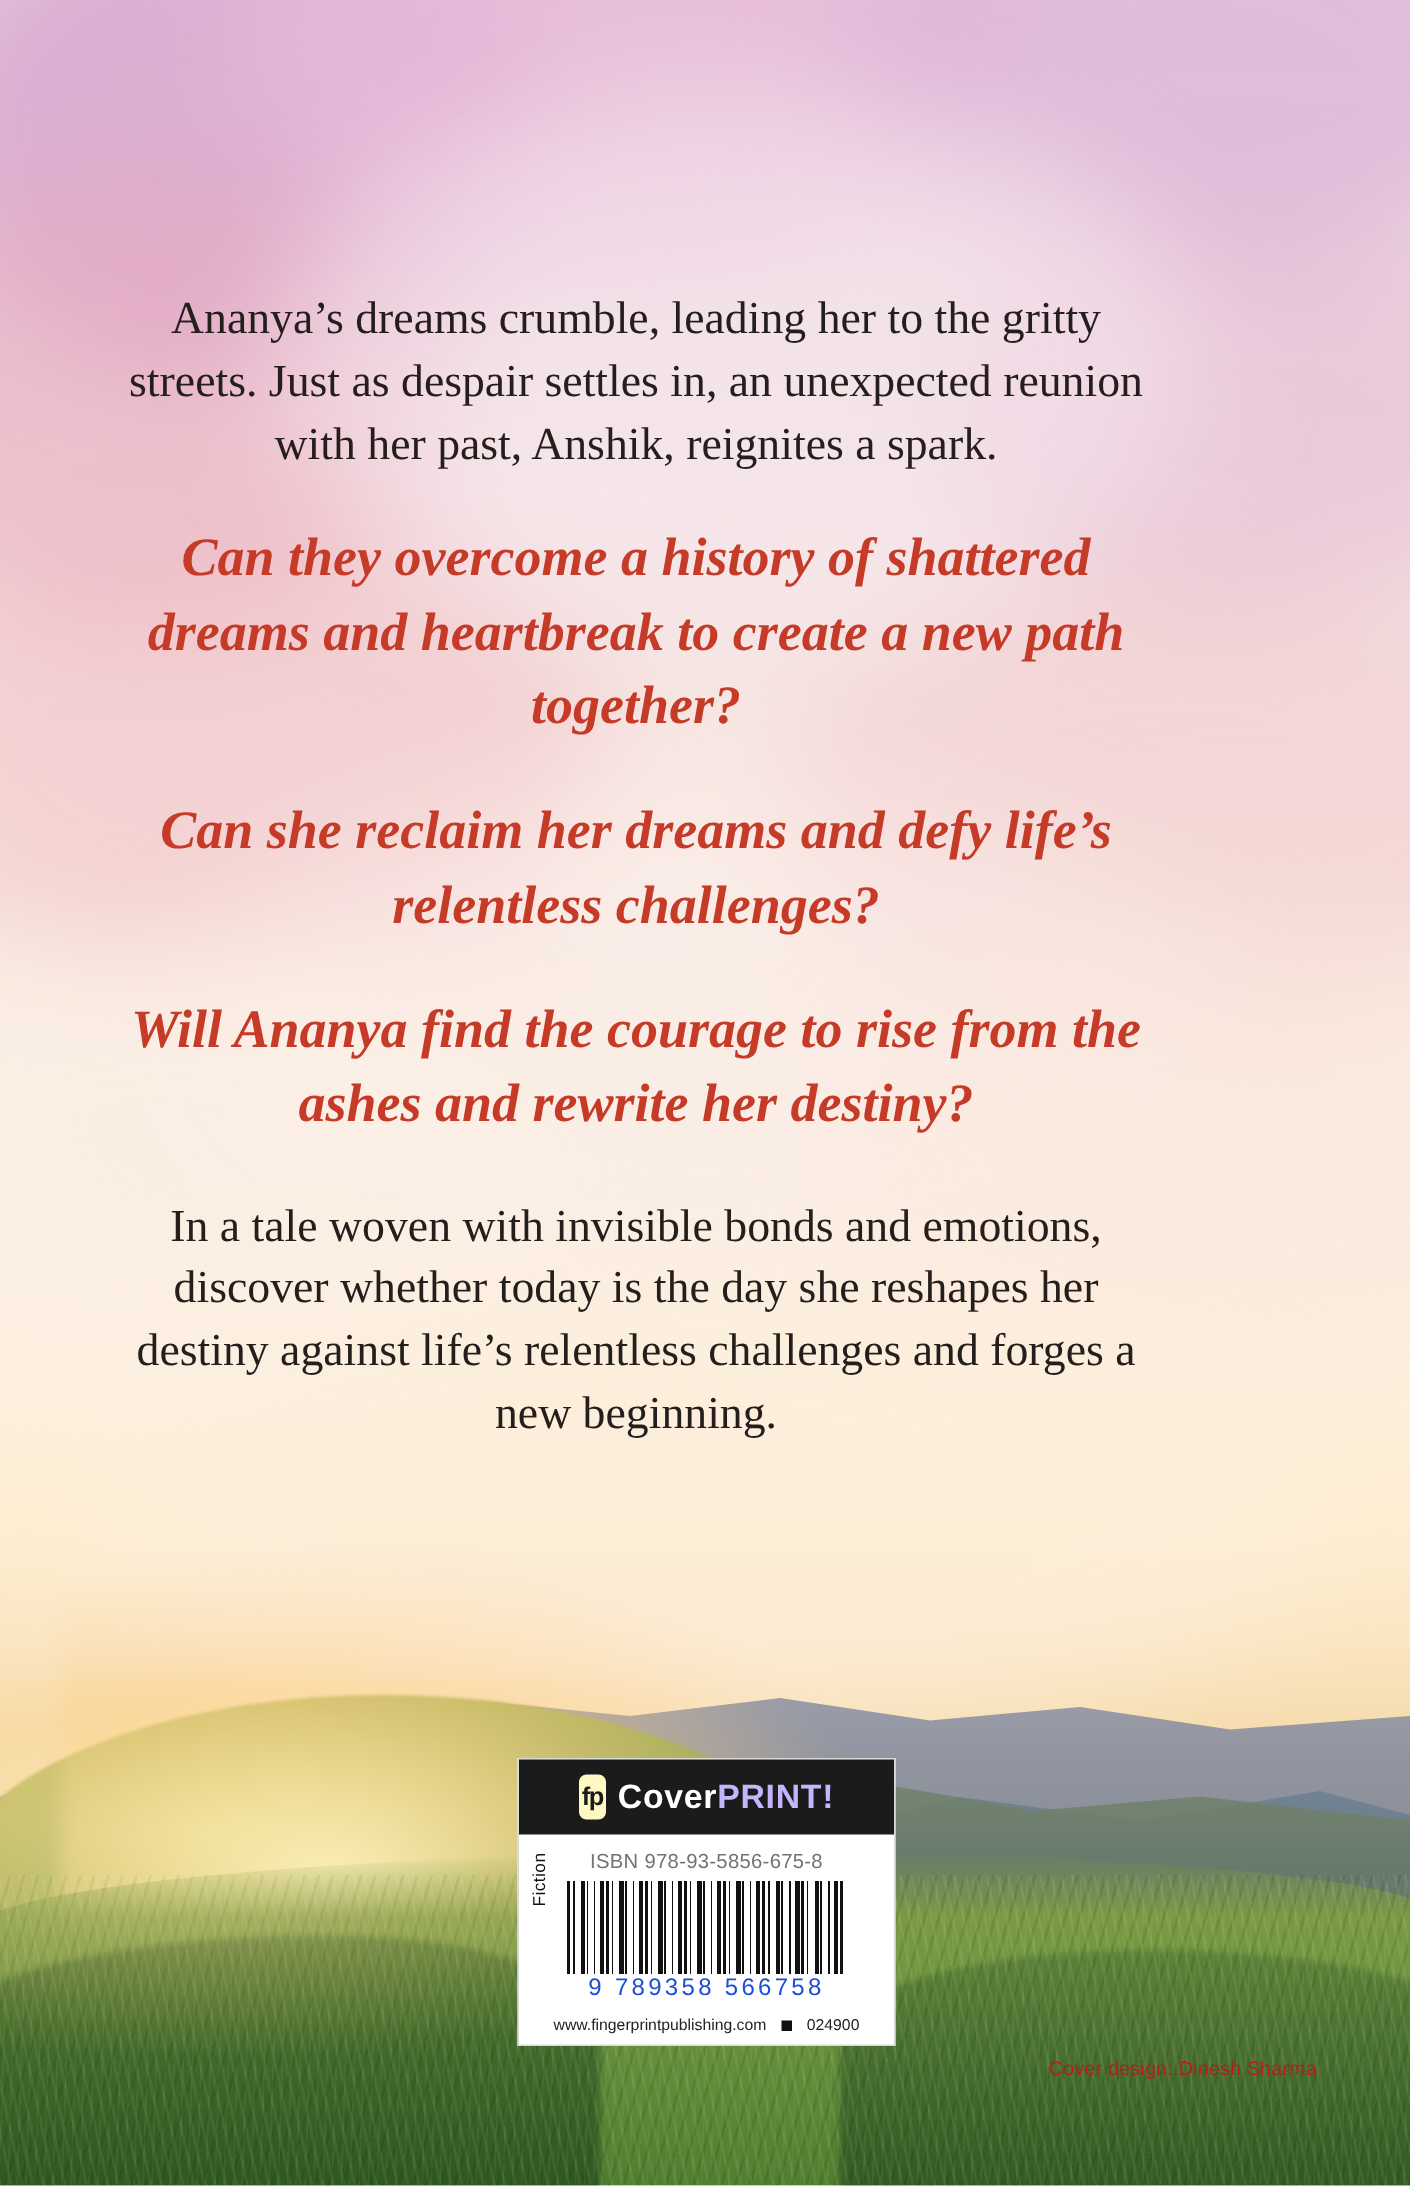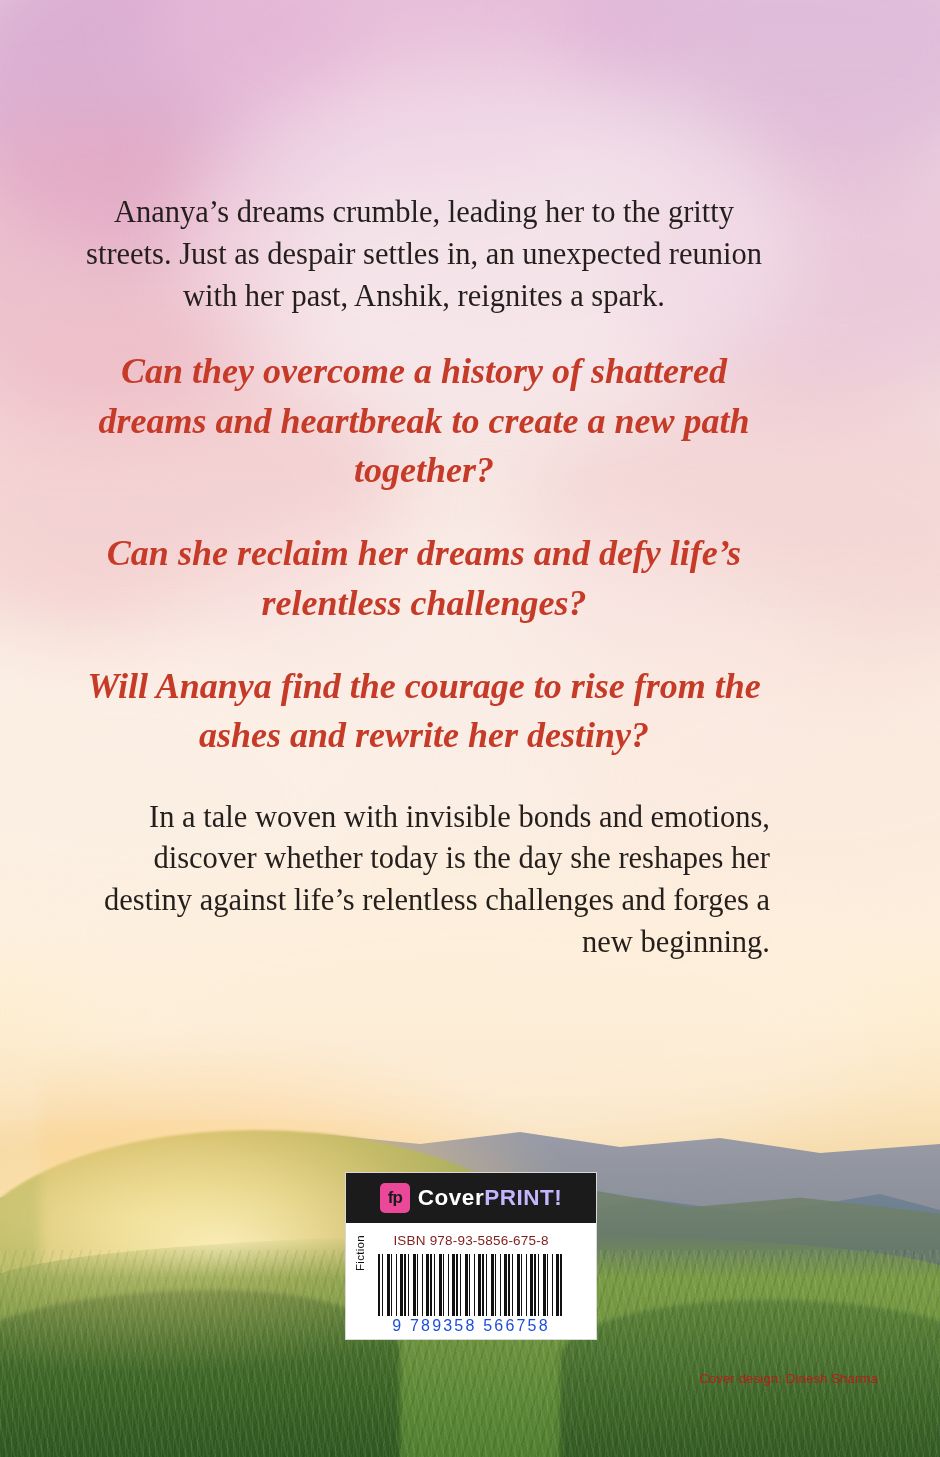--- a/index.html
+++ b/index.html
@@ -177,21 +177,21 @@
     font-family: "Liberation Serif", serif;
     font-style: italic;
     font-weight: bold;
     font-size: 36px;
     line-height: 1.37;
     color: #c63a28;
     margin: 0 0 30px 0;
   }
   .para-q.q2 { margin-top: 34px; }
   .para-q.q3 { margin-top: 34px; }
-  .para-plain.last { margin-top: 36px; text-align: right; }
+  .para-plain.last { margin-top: 36px; }
 
   
   .pub-block {
     position: absolute;
     left: 345px;
     top: 1172px;
     width: 252px;
     background: #ffffff;
     border: 1px solid #d8d8d8;
     box-sizing: border-box;
@@ -199,23 +199,23 @@
   }
   .logo-bar {
     background: #1b1b1b;
     height: 50px;
     display: flex;
     align-items: center;
     justify-content: center;
     gap: 8px;
   }
   .logo-mark {
-    width: 30px;
+    width: 18px;
     height: 30px;
-    background: #ec4899;
+    background: #fef9c3;
     border-radius: 5px;
     color: #1b1b1b;
     font-family: "Liberation Sans", sans-serif;
     font-weight: bold;
     font-size: 17px;
     line-height: 30px;
     letter-spacing: -1px;
   }
   .logo-word {
     font-family: "Liberation Sans", sans-serif;
@@ -226,21 +226,21 @@
   }
   .logo-word .yellow { color: #c4b5fd; }
 
   .isbn-area {
     position: relative;
     padding: 10px 0 4px 0;
   }
   .isbn-text {
     font-family: "Liberation Sans", sans-serif;
     font-size: 13.5px;
-    color: #7f1d1d;
+    color: #737373;
     letter-spacing: .2px;
     margin-bottom: 6px;
   }
   .fiction-label {
     position: absolute;
     left: 8px;
     top: 48px;
     font-family: "Liberation Sans", sans-serif;
     font-size: 11.5px;
     color: #111;
@@ -333,18 +333,23 @@
       <span class="logo-word"><span>Cover</span><span class="yellow">PRINT!</span></span>
     </div>
 
     <div class="isbn-area">
       <div class="fiction-label">Fiction</div>
       <div class="isbn-text">ISBN 978-93-5856-675-8</div>
       <div class="barcode"></div>
       <div class="barcode-digits">9 789358 566758</div>
     </div>
 
+    <div class="pub-footer">
+      <span>www.fingerprintpublishing.com</span>
+      <span class="sq"></span>
+      <span>024900</span>
+    </div>
 
   </div>
 
   <div class="cover-design">Cover design: Dinesh Sharma</div>
 
 </div>
 
 </body></html>

